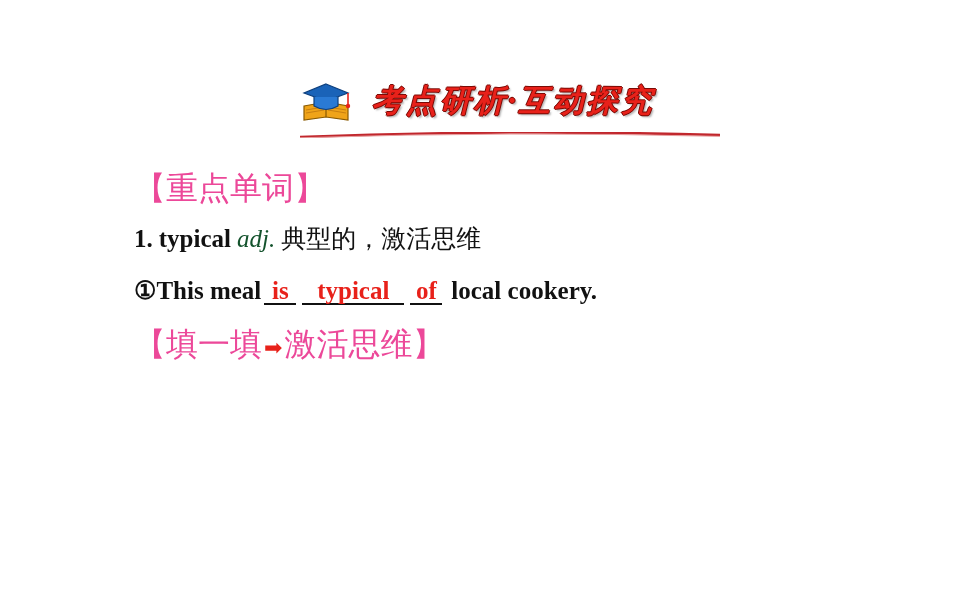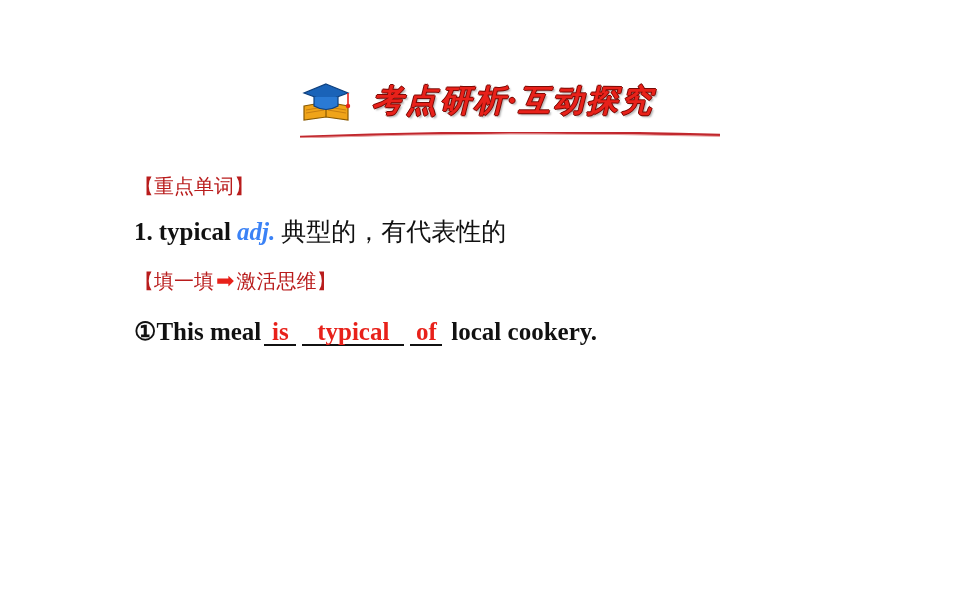--- a/index.html
+++ b/index.html
@@ -72,42 +72,42 @@
     white-space: nowrap;
   }
   .l1 { margin-top: 22px; }
   .l2 { margin-top: 22px; }
   .l3 { margin-top: 23px; }
   .l4 { margin-top: 27px; }
   .l5 { margin-top: 25px; }
   .l6 { margin-top: 23px; }
 
   .red-head {
-    color: #b91c1c;
+    color: #ec4899;
     font-family: "Liberation Sans", sans-serif;
-    font-size: 20px;
+    font-size: 32px;
     font-weight: normal;
   }
   .cn {
     font-family: "Liberation Sans", sans-serif;
     color: #111111;
     font-size: 25px;
   }
   .en {
     font-family: "Liberation Serif", serif;
     font-weight: bold;
     font-size: 25px;
     color: #111111;
   }
   .en-ital {
     font-family: "Liberation Serif", serif;
-    font-weight: bold;
+    font-weight: normal;
     font-style: italic;
     font-size: 25px;
-    color: #3b82f6;
+    color: #14532d;
   }
   .arrow {
     color: #e8211a;
     font-family: "Liberation Sans", sans-serif;
     font-size: 22px;
     padding: 0 2px;
   }
 
   
   .blank {
@@ -157,26 +157,26 @@
   </svg>
 </div>
 
 <div class="content">
 
   <div class="line l1">
     <span class="red-head">【重点单词】</span>
   </div>
 
   <div class="line l2">
-    <span class="en">1.</span><span class="sp"></span><span class="en">typical</span><span class="sp"></span><span class="en-ital">adj.</span><span class="sp"></span><span class="cn">典型的，有代表性的</span>
+    <span class="en">1.</span><span class="sp"></span><span class="en">typical</span><span class="sp"></span><span class="en-ital">adj.</span><span class="sp"></span><span class="cn">典型的，激活思维</span>
+  </div>
+
+  <div class="line l4">
+    <span class="en">①</span><span class="en">This meal</span><span class="blank b-is">is</span><span class="blank b-typical">typical</span><span class="blank b-of">of</span><span class="sp"></span><span class="en">local cookery.</span>
   </div>
 
   <div class="line l3">
     <span class="red-head">【填一填</span><span class="arrow">➡</span><span class="red-head">激活思维】</span>
-  </div>
-
-  <div class="line l4">
-    <span class="en">①</span><span class="en">This meal</span><span class="blank b-is">is</span><span class="blank b-typical">typical</span><span class="blank b-of">of</span><span class="sp"></span><span class="en">local cookery.</span>
   </div>
 
 
 
 </div>
 
 </body></html>

